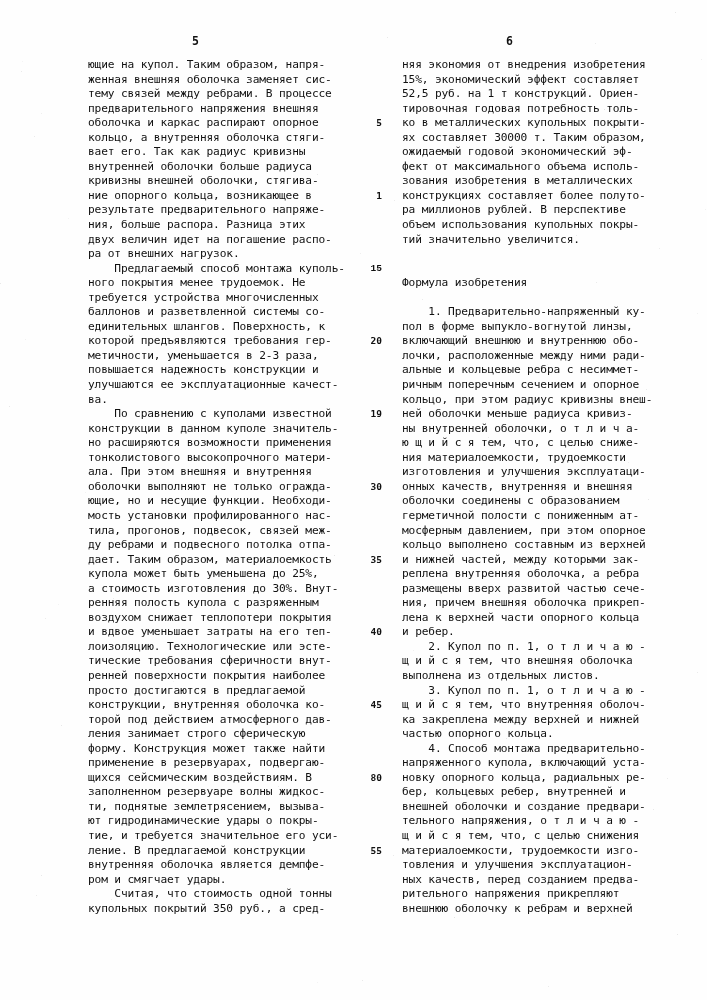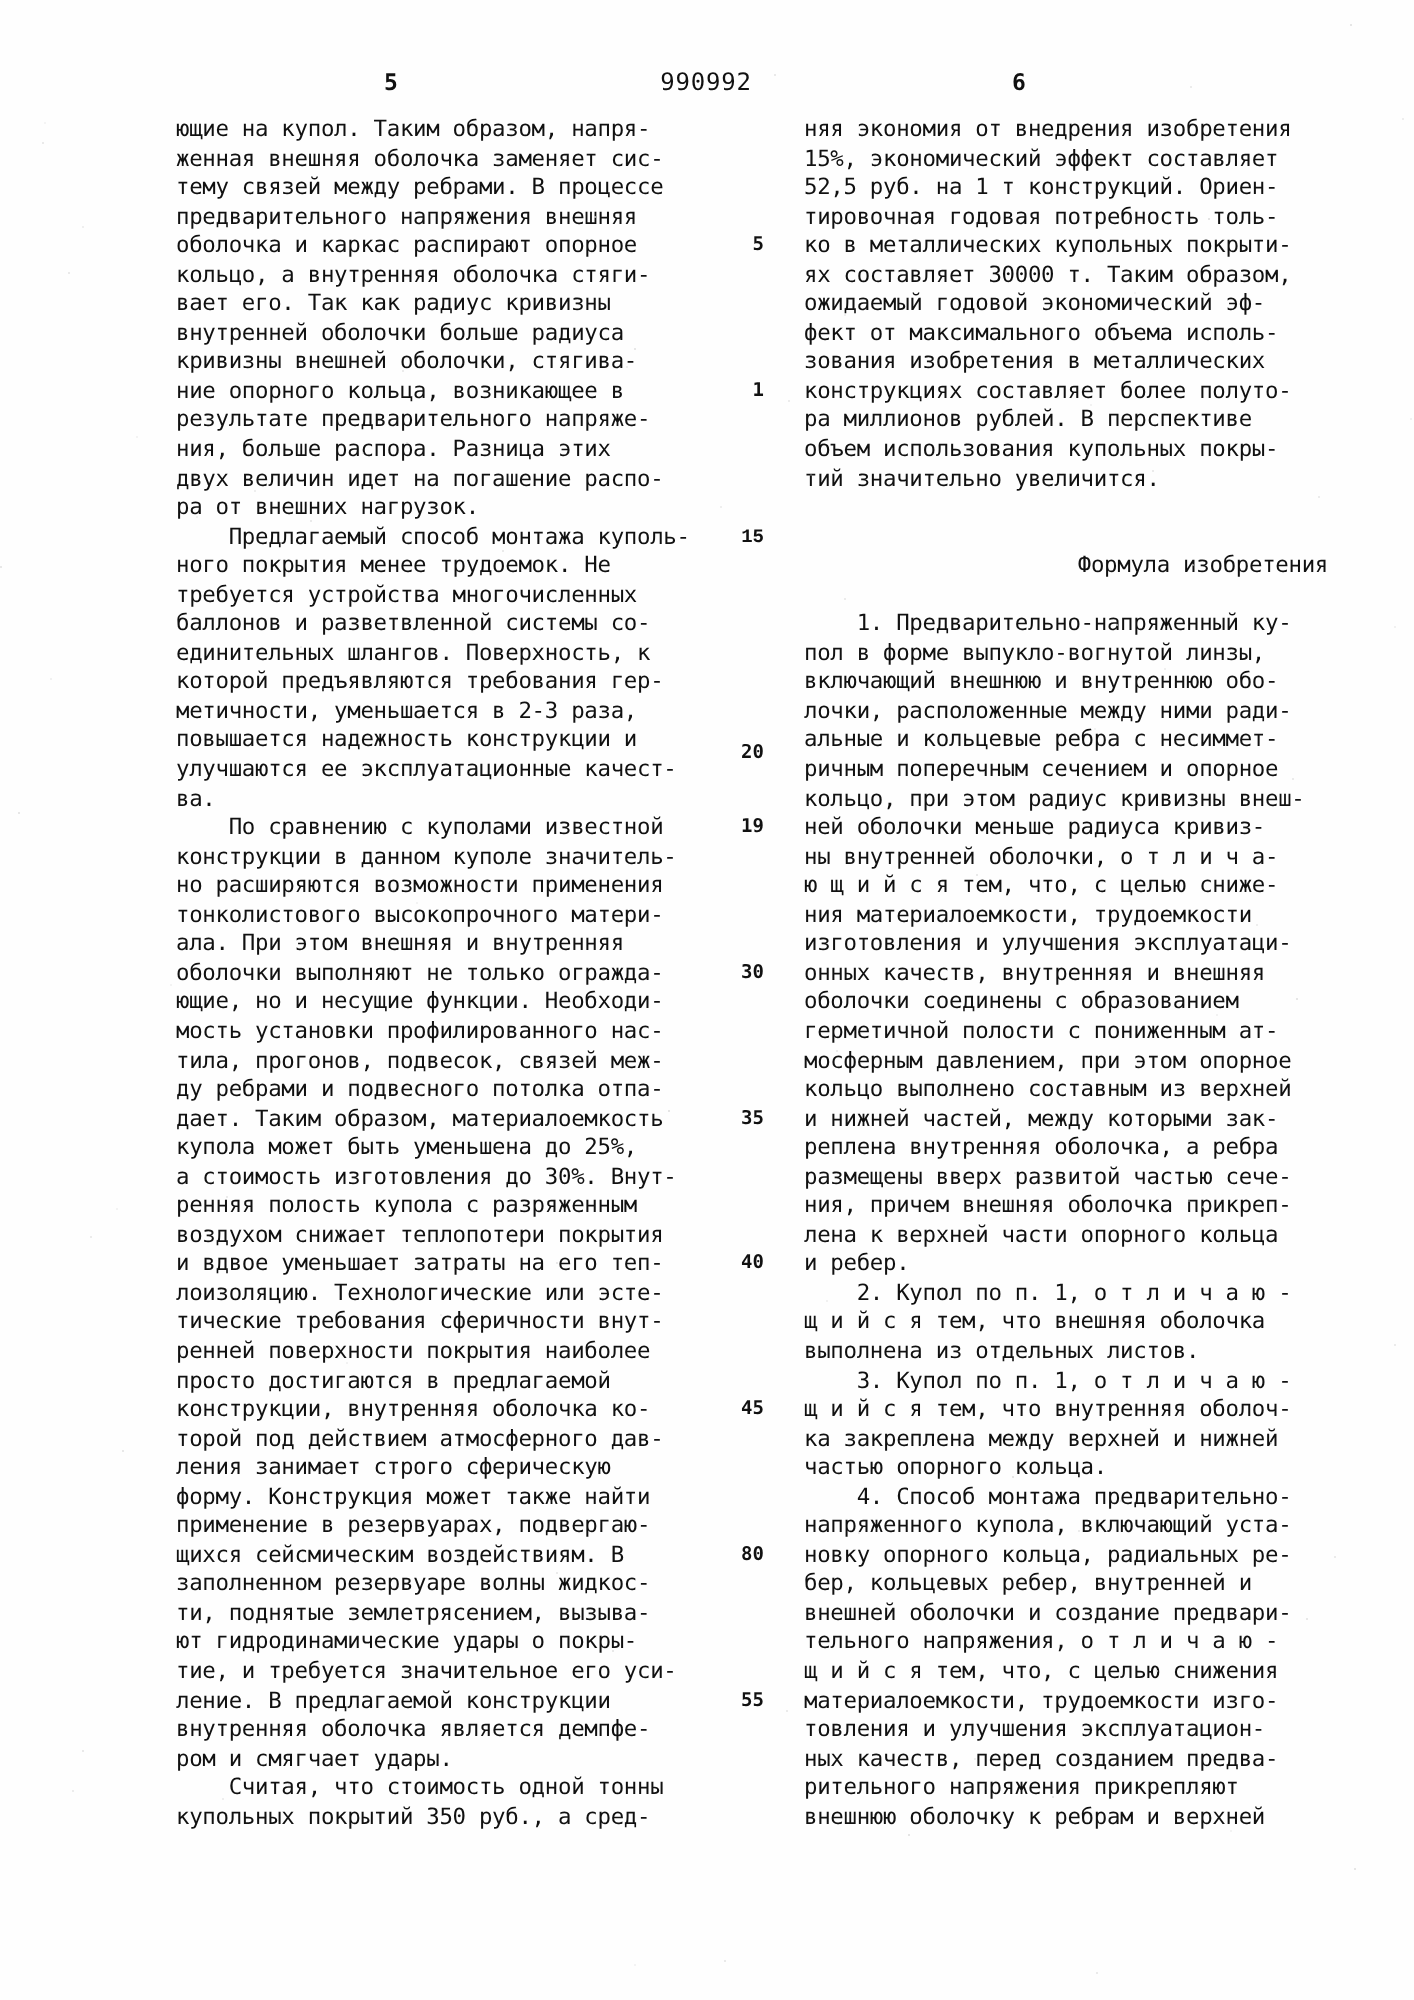--- a/index.html
+++ b/index.html
@@ -71,21 +71,21 @@
   .col-left  { left: 88px; }
   .col-right { left: 402px; }
 
   .col .ln {
     display: block;
     height: 14.55px;
     white-space: pre;
   }
   .col .ln.blank { }
 
-  .centered { text-align: right; }
+  .centered { text-align: left; }
 
   
   .gutter {
     position: absolute;
     left: 358px;
     top: 58px;
     width: 24px;
     font-size: 9.5px;
     font-weight: bold;
     line-height: 14.55px;
@@ -105,31 +105,30 @@
     background: #d8d8d8;
   }
 </style>
 </head>
 <body>
 
 <div class="page">
 
   <div class="header">
     <span class="pno-left">5</span>
-    <span class="docnum">990992</span>
     <span class="pno-right">6</span>
   </div>
 
   <div class="col col-left" id="colLeft"><span class="ln">ющие на купол. Таким образом, напря-</span><span class="ln">женная внешняя оболочка заменяет сис-</span><span class="ln">тему связей между ребрами. В процессе</span><span class="ln">предварительного напряжения внешняя</span><span class="ln">оболочка и каркас распирают опорное</span><span class="ln">кольцо, а внутренняя оболочка стяги-</span><span class="ln">вает его. Так как радиус кривизны</span><span class="ln">внутренней оболочки больше радиуса</span><span class="ln">кривизны внешней оболочки, стягива-</span><span class="ln">ние опорного кольца, возникающее в</span><span class="ln">результате предварительного напряже-</span><span class="ln">ния, больше распора. Разница этих</span><span class="ln">двух величин идет на погашение распо-</span><span class="ln">ра от внешних нагрузок.</span><span class="ln">    Предлагаемый способ монтажа куполь-</span><span class="ln">ного покрытия менее трудоемок. Не</span><span class="ln">требуется устройства многочисленных</span><span class="ln">баллонов и разветвленной системы со-</span><span class="ln">единительных шлангов. Поверхность, к</span><span class="ln">которой предъявляются требования гер-</span><span class="ln">метичности, уменьшается в 2-3 раза,</span><span class="ln">повышается надежность конструкции и</span><span class="ln">улучшаются ее эксплуатационные качест-</span><span class="ln">ва.</span><span class="ln">    По сравнению с куполами известной</span><span class="ln">конструкции в данном куполе значитель-</span><span class="ln">но расширяются возможности применения</span><span class="ln">тонколистового высокопрочного матери-</span><span class="ln">ала. При этом внешняя и внутренняя</span><span class="ln">оболочки выполняют не только огражда-</span><span class="ln">ющие, но и несущие функции. Необходи-</span><span class="ln">мость установки профилированного нас-</span><span class="ln">тила, прогонов, подвесок, связей меж-</span><span class="ln">ду ребрами и подвесного потолка отпа-</span><span class="ln">дает. Таким образом, материалоемкость</span><span class="ln">купола может быть уменьшена до 25%,</span><span class="ln">а стоимость изготовления до 30%. Внут-</span><span class="ln">ренняя полость купола с разряженным</span><span class="ln">воздухом снижает теплопотери покрытия</span><span class="ln">и вдвое уменьшает затраты на его теп-</span><span class="ln">лоизоляцию. Технологические или эсте-</span><span class="ln">тические требования сферичности внут-</span><span class="ln">ренней поверхности покрытия наиболее</span><span class="ln">просто достигаются в предлагаемой</span><span class="ln">конструкции, внутренняя оболочка ко-</span><span class="ln">торой под действием атмосферного дав-</span><span class="ln">ления занимает строго сферическую</span><span class="ln">форму. Конструкция может также найти</span><span class="ln">применение в резервуарах, подвергаю-</span><span class="ln">щихся сейсмическим воздействиям. В</span><span class="ln">заполненном резервуаре волны жидкос-</span><span class="ln">ти, поднятые землетрясением, вызыва-</span><span class="ln">ют гидродинамические удары о покры-</span><span class="ln">тие, и требуется значительное его уси-</span><span class="ln">ление. В предлагаемой конструкции</span><span class="ln">внутренняя оболочка является демпфе-</span><span class="ln">ром и смягчает удары.</span><span class="ln">    Считая, что стоимость одной тонны</span><span class="ln">купольных покрытий 350 руб., а сред-</span></div>
 
   <div class="gutter" id="gutter">
       <span class="gn" style="top: 58.2px;">5</span>
       <span class="gn" style="top: 130.95px;">1</span>
       <span class="gn" style="top: 203.7px; font-family: Liberation Mono, monospace;">15</span>
-      <span class="gn" style="top: 276.45px; margin-top: 36px;">20</span>
+      <span class="gn" style="top: 276.45px;">20</span>
       <span class="gn" style="top: 349.2px;">19</span>
       <span class="gn" style="top: 421.95px;">30</span>
       <span class="gn" style="top: 494.7px;">35</span>
       <span class="gn" style="top: 567.45px;">40</span>
       <span class="gn" style="top: 640.2px;">45</span>
       <span class="gn" style="top: 712.95px;">80</span>
       <span class="gn" style="top: 785.7px;">55</span>
     </div>
 
   <div class="col col-right" id="colRight"><span class="ln">няя экономия от внедрения изобретения</span><span class="ln">15%, экономический эффект составляет</span><span class="ln">52,5 руб. на 1 т конструкций. Ориен-</span><span class="ln">тировочная годовая потребность толь-</span><span class="ln">ко в металлических купольных покрыти-</span><span class="ln">ях составляет 30000 т. Таким образом,</span><span class="ln">ожидаемый годовой экономический эф-</span><span class="ln">фект от максимального объема исполь-</span><span class="ln">зования изобретения в металлических</span><span class="ln">конструкциях составляет более полуто-</span><span class="ln">ра миллионов рублей. В перспективе</span><span class="ln">объем использования купольных покры-</span><span class="ln">тий значительно увеличится.</span><span class="ln blank">&nbsp;</span><span class="ln blank">&nbsp;</span><span class="ln centered">Формула изобретения</span><span class="ln blank">&nbsp;</span><span class="ln">    1. Предварительно-напряженный ку-</span><span class="ln">пол в форме выпукло-вогнутой линзы,</span><span class="ln">включающий внешнюю и внутреннюю обо-</span><span class="ln">лочки, расположенные между ними ради-</span><span class="ln">альные и кольцевые ребра с несиммет-</span><span class="ln">ричным поперечным сечением и опорное</span><span class="ln">кольцо, при этом радиус кривизны внеш-</span><span class="ln">ней оболочки меньше радиуса кривиз-</span><span class="ln">ны внутренней оболочки, о т л и ч а-</span><span class="ln">ю щ и й с я тем, что, с целью сниже-</span><span class="ln">ния материалоемкости, трудоемкости</span><span class="ln">изготовления и улучшения эксплуатаци-</span><span class="ln">онных качеств, внутренняя и внешняя</span><span class="ln">оболочки соединены с образованием</span><span class="ln">герметичной полости с пониженным ат-</span><span class="ln">мосферным давлением, при этом опорное</span><span class="ln">кольцо выполнено составным из верхней</span><span class="ln">и нижней частей, между которыми зак-</span><span class="ln">реплена внутренняя оболочка, а ребра</span><span class="ln">размещены вверх развитой частью сече-</span><span class="ln">ния, причем внешняя оболочка прикреп-</span><span class="ln">лена к верхней части опорного кольца</span><span class="ln">и ребер.</span><span class="ln">    2. Купол по п. 1, о т л и ч а ю -</span><span class="ln">щ и й с я тем, что внешняя оболочка</span><span class="ln">выполнена из отдельных листов.</span><span class="ln">    3. Купол по п. 1, о т л и ч а ю -</span><span class="ln">щ и й с я тем, что внутренняя оболоч-</span><span class="ln">ка закреплена между верхней и нижней</span><span class="ln">частью опорного кольца.</span><span class="ln">    4. Способ монтажа предварительно-</span><span class="ln">напряженного купола, включающий уста-</span><span class="ln">новку опорного кольца, радиальных ре-</span><span class="ln">бер, кольцевых ребер, внутренней и</span><span class="ln">внешней оболочки и создание предвари-</span><span class="ln">тельного напряжения, о т л и ч а ю -</span><span class="ln">щ и й с я тем, что, с целью снижения</span><span class="ln">материалоемкости, трудоемкости изго-</span><span class="ln">товления и улучшения эксплуатацион-</span><span class="ln">ных качеств, перед созданием предва-</span><span class="ln">рительного напряжения прикрепляют</span><span class="ln">внешнюю оболочку к ребрам и верхней</span></div>

